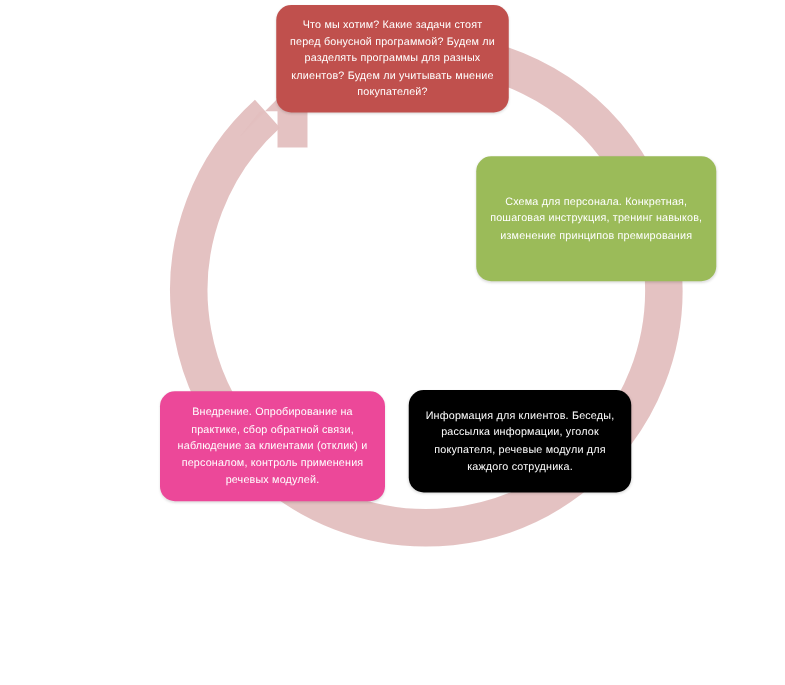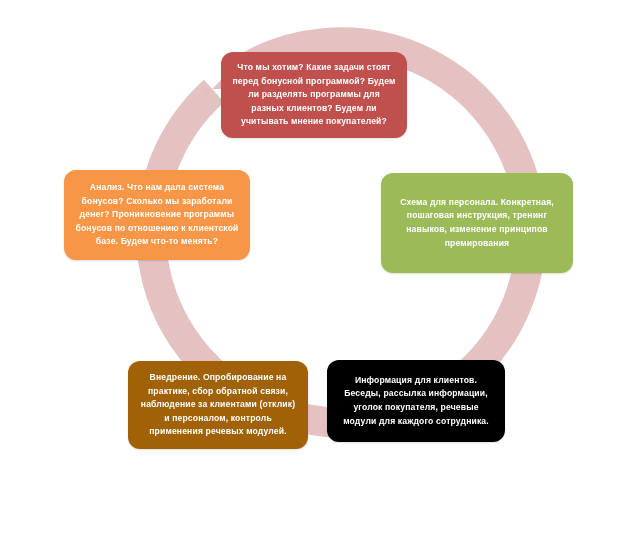--- a/index.html
+++ b/index.html
@@ -25,26 +25,25 @@
 
   .node {
     position: absolute;
     box-sizing: border-box;
     border-radius: 12px;
     display: flex;
     align-items: center;
     justify-content: flex-end;
     text-align: center;
     color: #ffffff;
-    font-weight: bold;
+    font-weight: normal;
     font-size: 8.6px;
     line-height: 1.58;
     letter-spacing: 0.15px;
     padding: 6px 10px;
-    margin-top: 48px;
     -webkit-font-smoothing: antialiased;
   }
   .node .node-text {
     display: block;
     width: 100%;
   }
 
   
   .node-vision {
     left: 221px;
@@ -71,21 +70,21 @@
     height: 82px;
     background: #000000;
     box-shadow: 0 1px 2px rgba(0,0,0,0.13);
   }
   
   .node-rollout {
     left: 128px;
     top: 313px;
     width: 180px;
     height: 88px;
-    background: #a16207;
+    background: #ec4899;
     box-shadow: 0 1px 2px rgba(0,0,0,0.13);
   }
   
   .node-analysis {
     left: 64px;
     top: 122px;
     width: 186px;
     height: 90px;
     background: #f79646;
     box-shadow: 0 1px 2px rgba(0,0,0,0.13);
@@ -131,17 +130,14 @@
   </div>
 
   <div class="node node-clients">
     <span class="node-text">Информация для клиентов. Беседы, рассылка информации, уголок покупателя, речевые модули для каждого сотрудника.</span>
   </div>
 
   <div class="node node-rollout">
     <span class="node-text">Внедрение. Опробирование на практике, сбор обратной связи, наблюдение за клиентами (отклик) и персоналом, контроль применения речевых модулей.</span>
   </div>
 
-  <div class="node node-analysis">
-    <span class="node-text">Анализ. Что нам дала система бонусов? Сколько мы заработали денег? Проникновение программы бонусов по отношению к клиентской базе. Будем что-то менять?</span>
-  </div>
 
 </div>
 
 </body></html>

